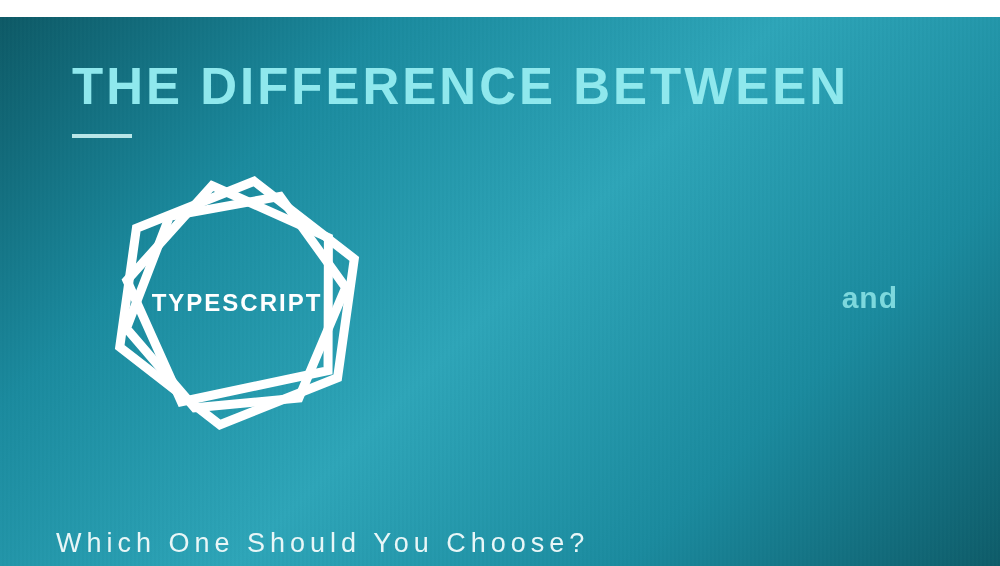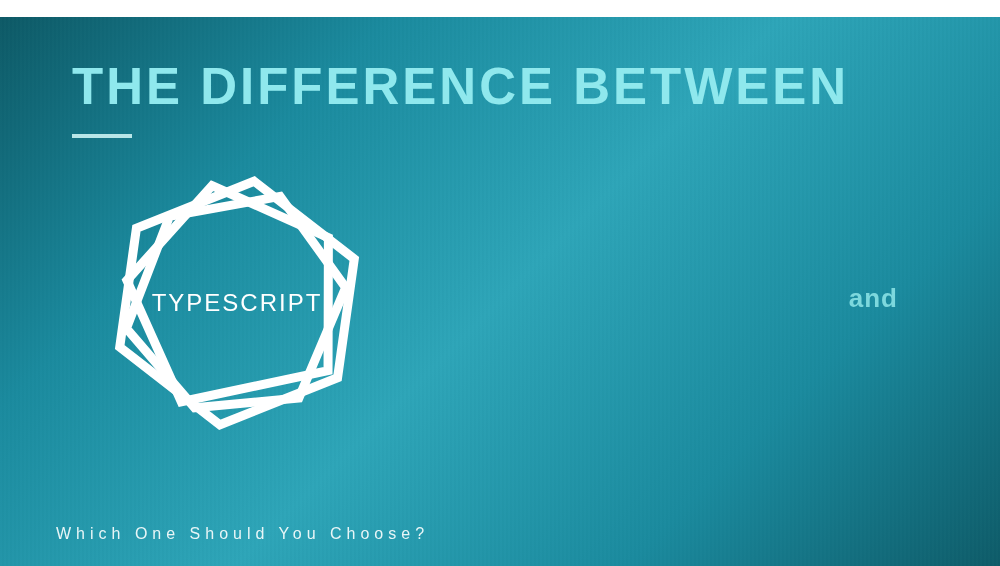--- a/index.html
+++ b/index.html
@@ -85,44 +85,44 @@
       position: absolute;
       top: 0;
       left: 0;
       width: 100%;
       height: 100%;
     }
     
     .hex-label {
       color: #ffffff;
       font-size: 24px;
-      font-weight: 400;
+      font-weight: 700;
       letter-spacing: 2px;
       position: relative;
       z-index: 3;
       text-align: center;
     }
     
     .connector {
       color: #7dd8dd;
-      font-size: 26px;
+      font-size: 30px;
       font-weight: 700;
       letter-spacing: 1px;
       padding: 0 20px;
       position: relative;
       top: -5px;
     }
     
     .subtitle {
       color: #e8f6f7;
-      font-size: 16px;
+      font-size: 27px;
       font-weight: 400;
       letter-spacing: 5px;
       position: absolute;
-      bottom: 40px;
+      bottom: 24px;
       left: 56px;
       z-index: 2;
     }
   </style>
 </head>
 <body>
 
 <div class="page">
 
   <h1 class="title">THE DIFFERENCE BETWEEN</h1>

